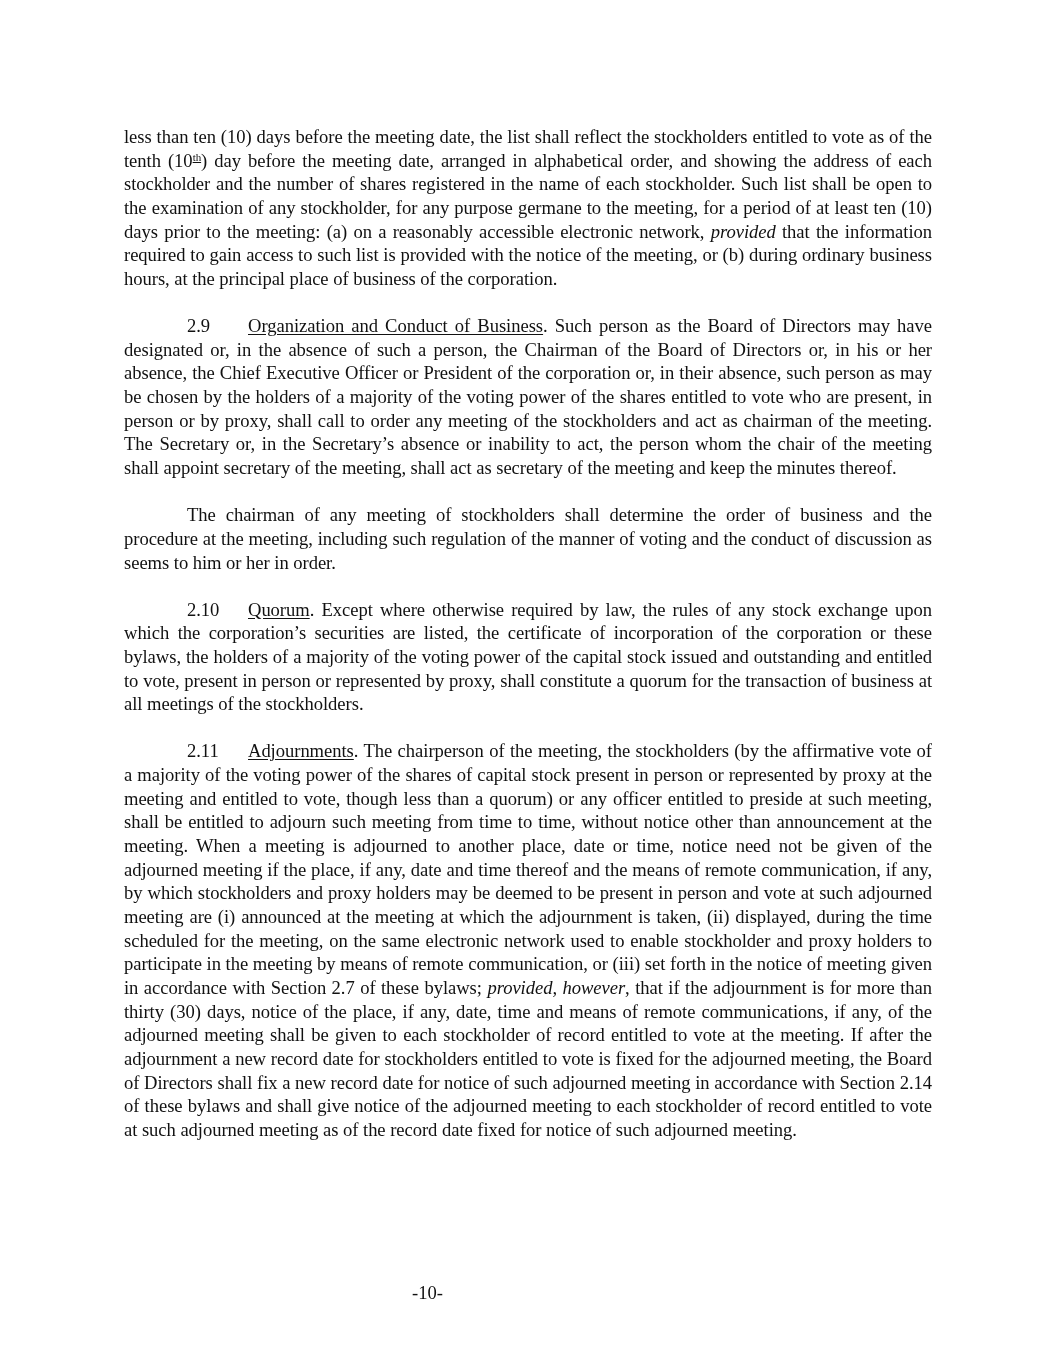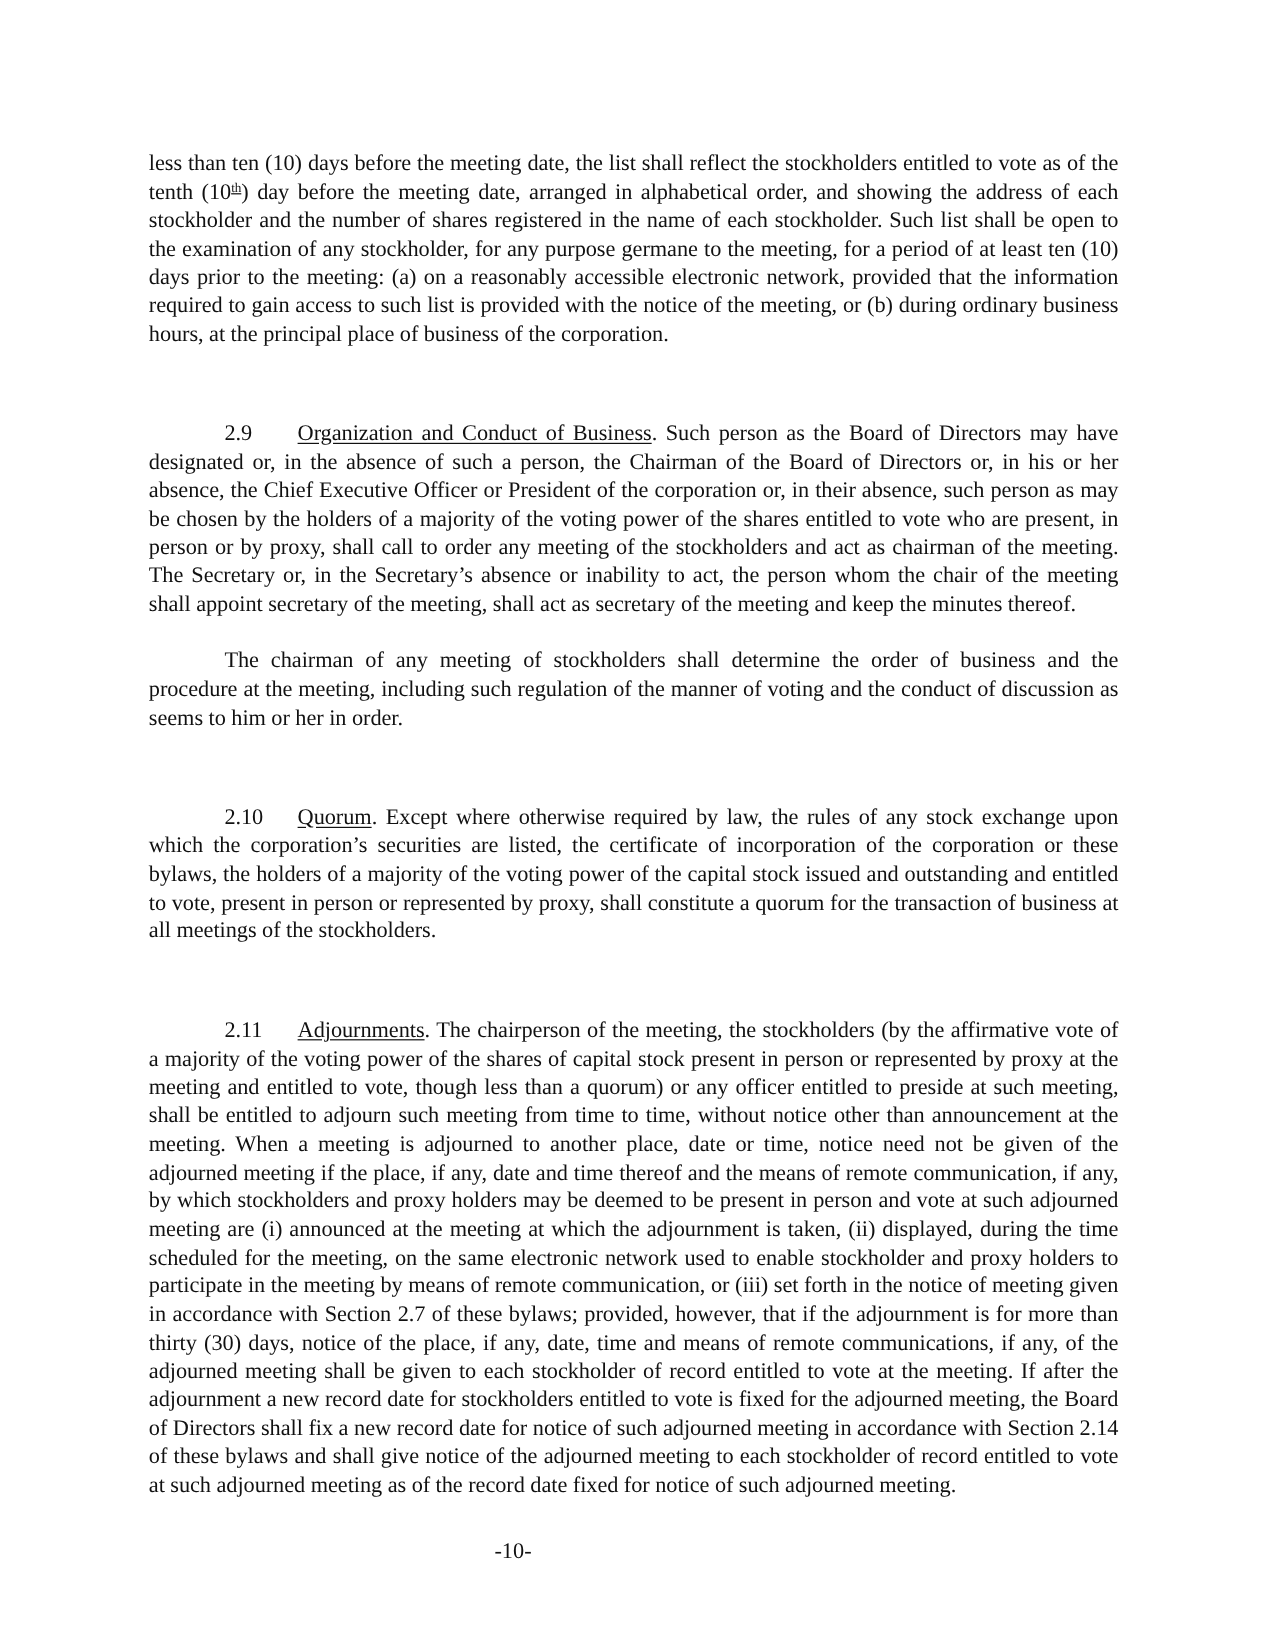--- a/index.html
+++ b/index.html
@@ -29,27 +29,27 @@
       text-align: justify;
       text-align-last: left;
     }
     .para.indent .lead {
       display: inline-block;
       width: 63px;
     }
     .secnum {
       display: inline-block;
       width: 61px;
-      margin-top: 36px;
     }
     .heading {
       text-decoration: underline;
       text-underline-offset: 2px;
     }
     .em {
+      font-style: italic;
     }
     sup {
       font-size: 11px;
       line-height: 0;
       vertical-align: 6px;
       text-decoration: underline;
     }
     .pagenum {
       position: absolute;
       top: 1281px;

